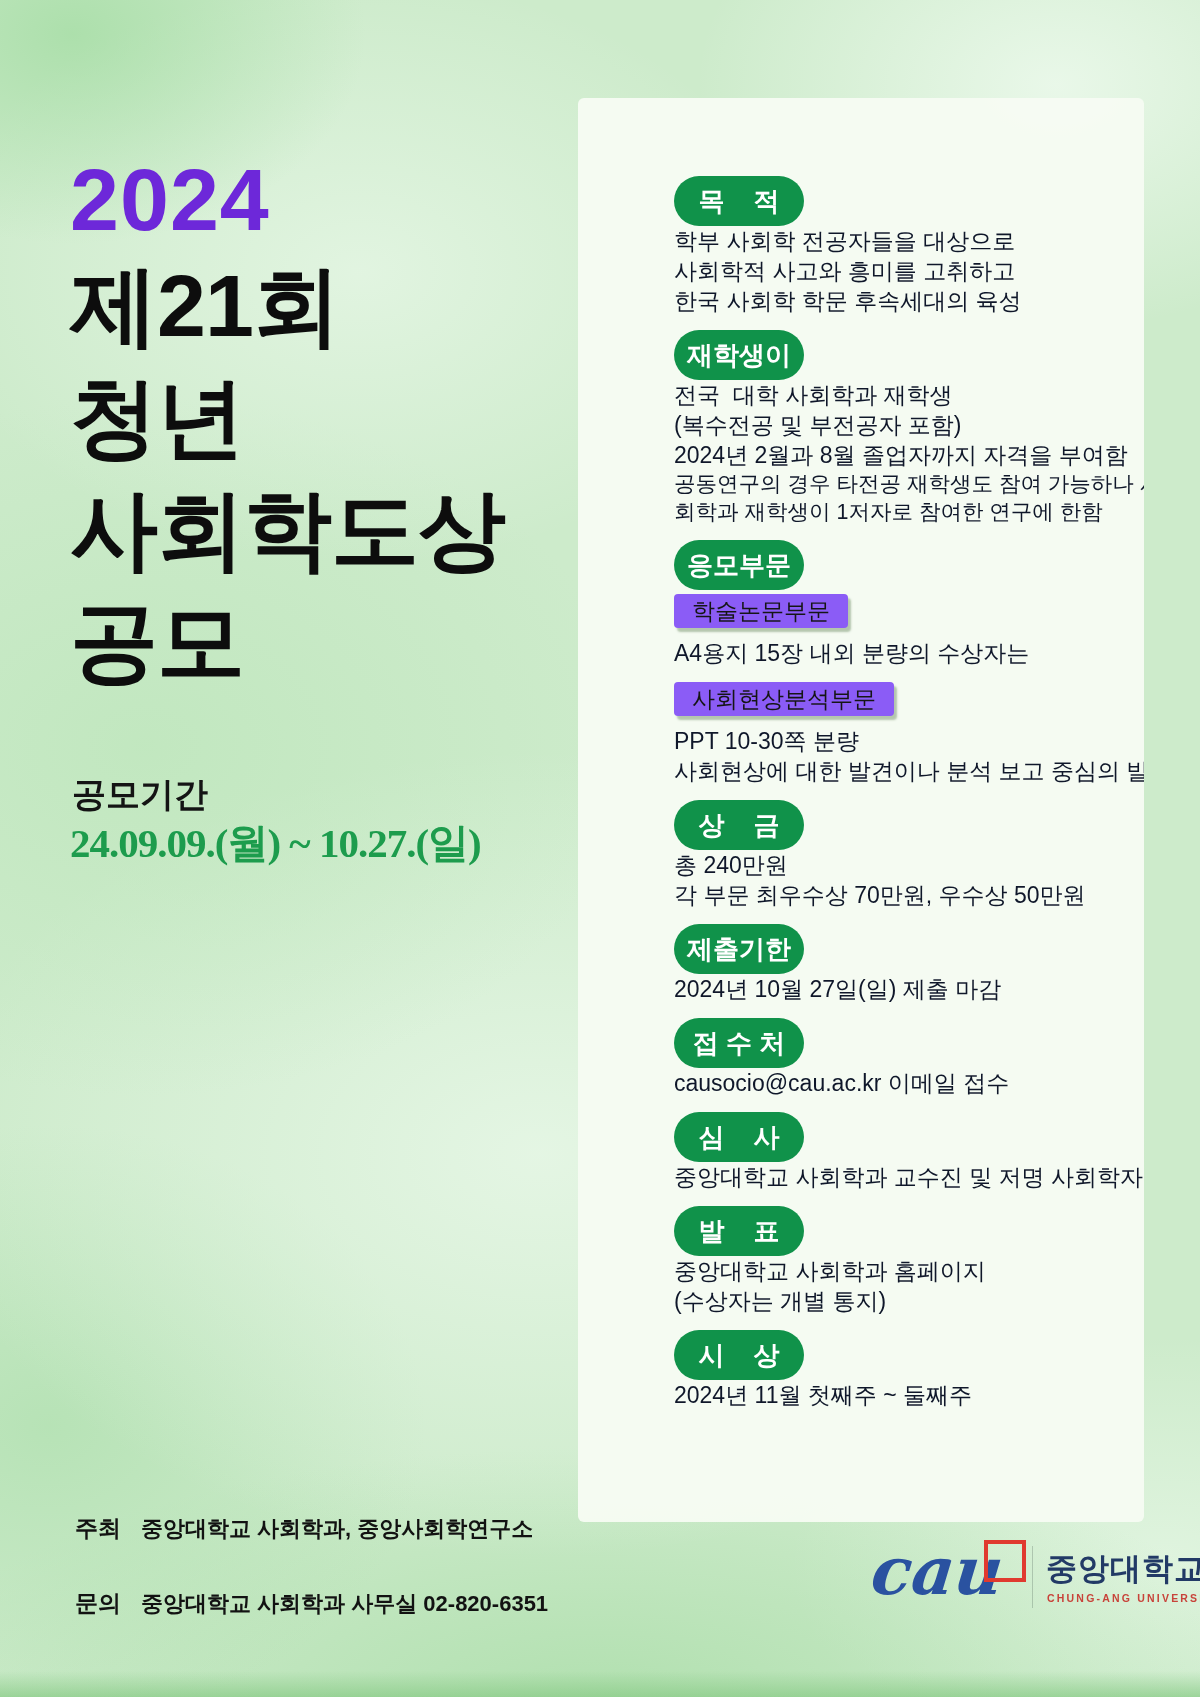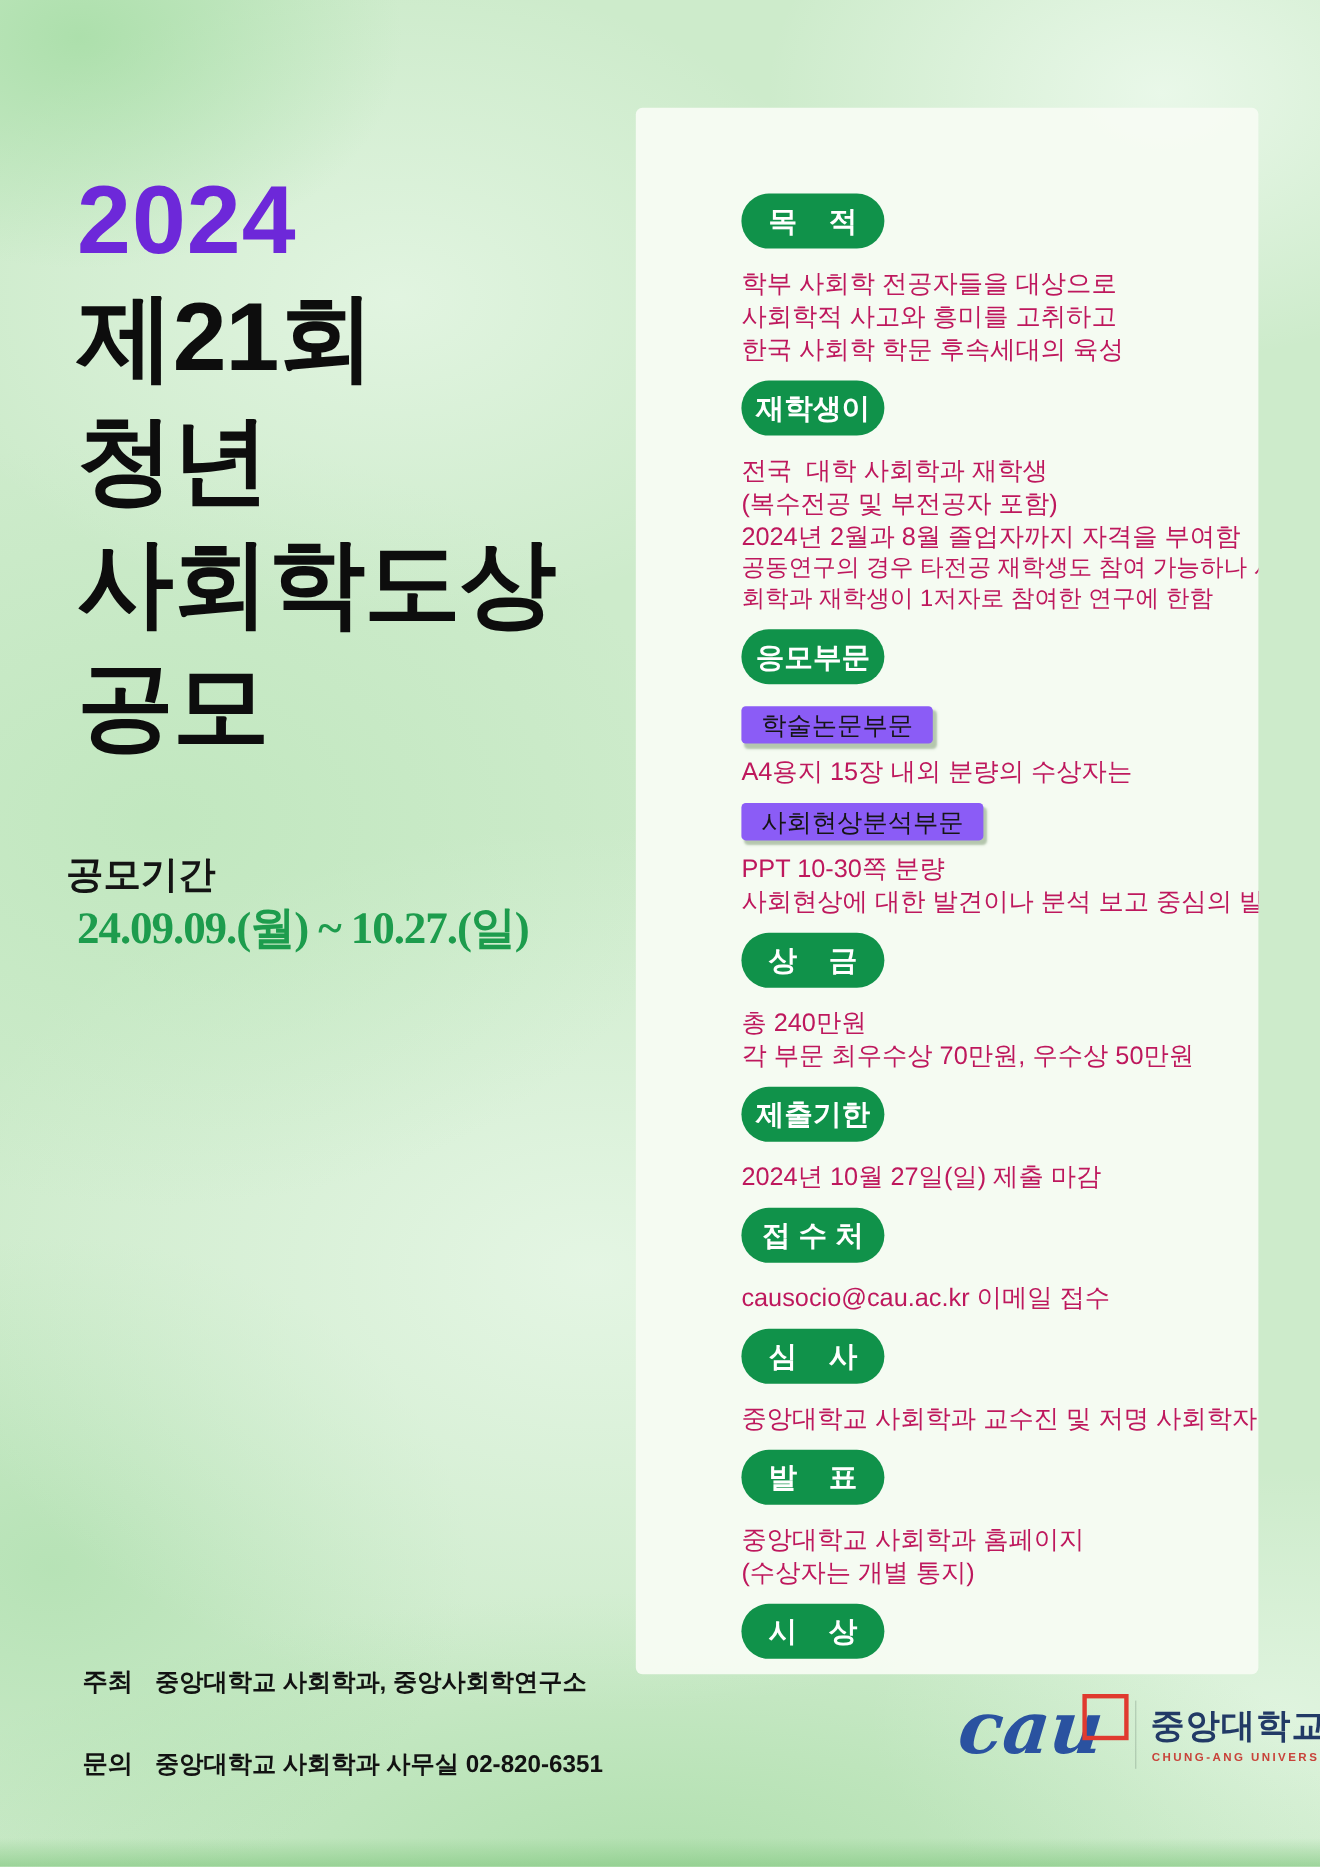--- a/index.html
+++ b/index.html
@@ -17,31 +17,31 @@
       radial-gradient(900px 320px at 50% 100%, rgba(160,217,158,.6), rgba(160,217,158,0) 78%),
       radial-gradient(500px 300px at 97% 92%, rgba(236,250,236,.6), rgba(236,250,236,0) 75%);
   }
   .bottom-wash{position:absolute;left:0;bottom:0;width:100%;height:26px;
     background:linear-gradient(rgba(150,210,148,0), rgba(139,204,137,.75));}
 
   
   .title-block{position:absolute;left:70px;top:150px;font-weight:900;color:#0d0d0d;letter-spacing:-1px;}
   .title-year{font-size:88px;line-height:100px;color:#6d28d9;letter-spacing:1px;}
   .title-line{font-size:88px;line-height:112px;}
-  .period-label{position:absolute;left:60px;top:772px;font-size:34px;font-weight:600;color:#141414;}
+  .period-label{position:absolute;left:72px;top:772px;font-size:34px;font-weight:600;color:#141414;}
   .period-value{position:absolute;left:70px;top:816px;font-size:41px;font-weight:800;color:#1d9c4d;letter-spacing:-1px;font-family:Liberation Serif, serif;}
 
   
   .panel{position:absolute;left:578px;top:98px;width:566px;height:1424px;box-sizing:border-box;
     background:rgba(246,251,243,.97);border-radius:6px;padding:78px 12px 0 96px;overflow:hidden;}
   .section{margin-bottom:14px;}
   .pill{width:130px;height:50px;border-radius:26px;background:#10924a;color:#fff;
     display:flex;align-items:center;justify-content:center;
-    font-size:26px;font-weight:700;white-space:pre;margin-bottom:16px;}
-  .line{font-size:23px;line-height:30px;color:#be185d;font-weight:500;white-space:pre;}
+    font-size:26px;font-weight:700;white-space:pre;margin-bottom:0;}
+  .line{font-size:23px;line-height:30px;color:#0f172a;font-weight:500;white-space:pre;}
   .line.small{font-size:21.5px;line-height:28px;}
   .badge{display:inline-block;background:#8b5cf6;color:#151515;font-size:23px;font-weight:400;
     line-height:24px;padding:5px 18px;border-radius:4px;margin:4px 0 10px 0;
     box-shadow:3px 4px 2px rgba(116,146,106,.5);}
   .gap{height:10px;}
 
   
   .footer-row{position:absolute;left:75px;display:flex;align-items:baseline;gap:20px;color:#121212;}
   .footer-row .flabel{font-size:23px;font-weight:800;}
   .footer-row .fvalue{font-size:22px;font-weight:600;}

